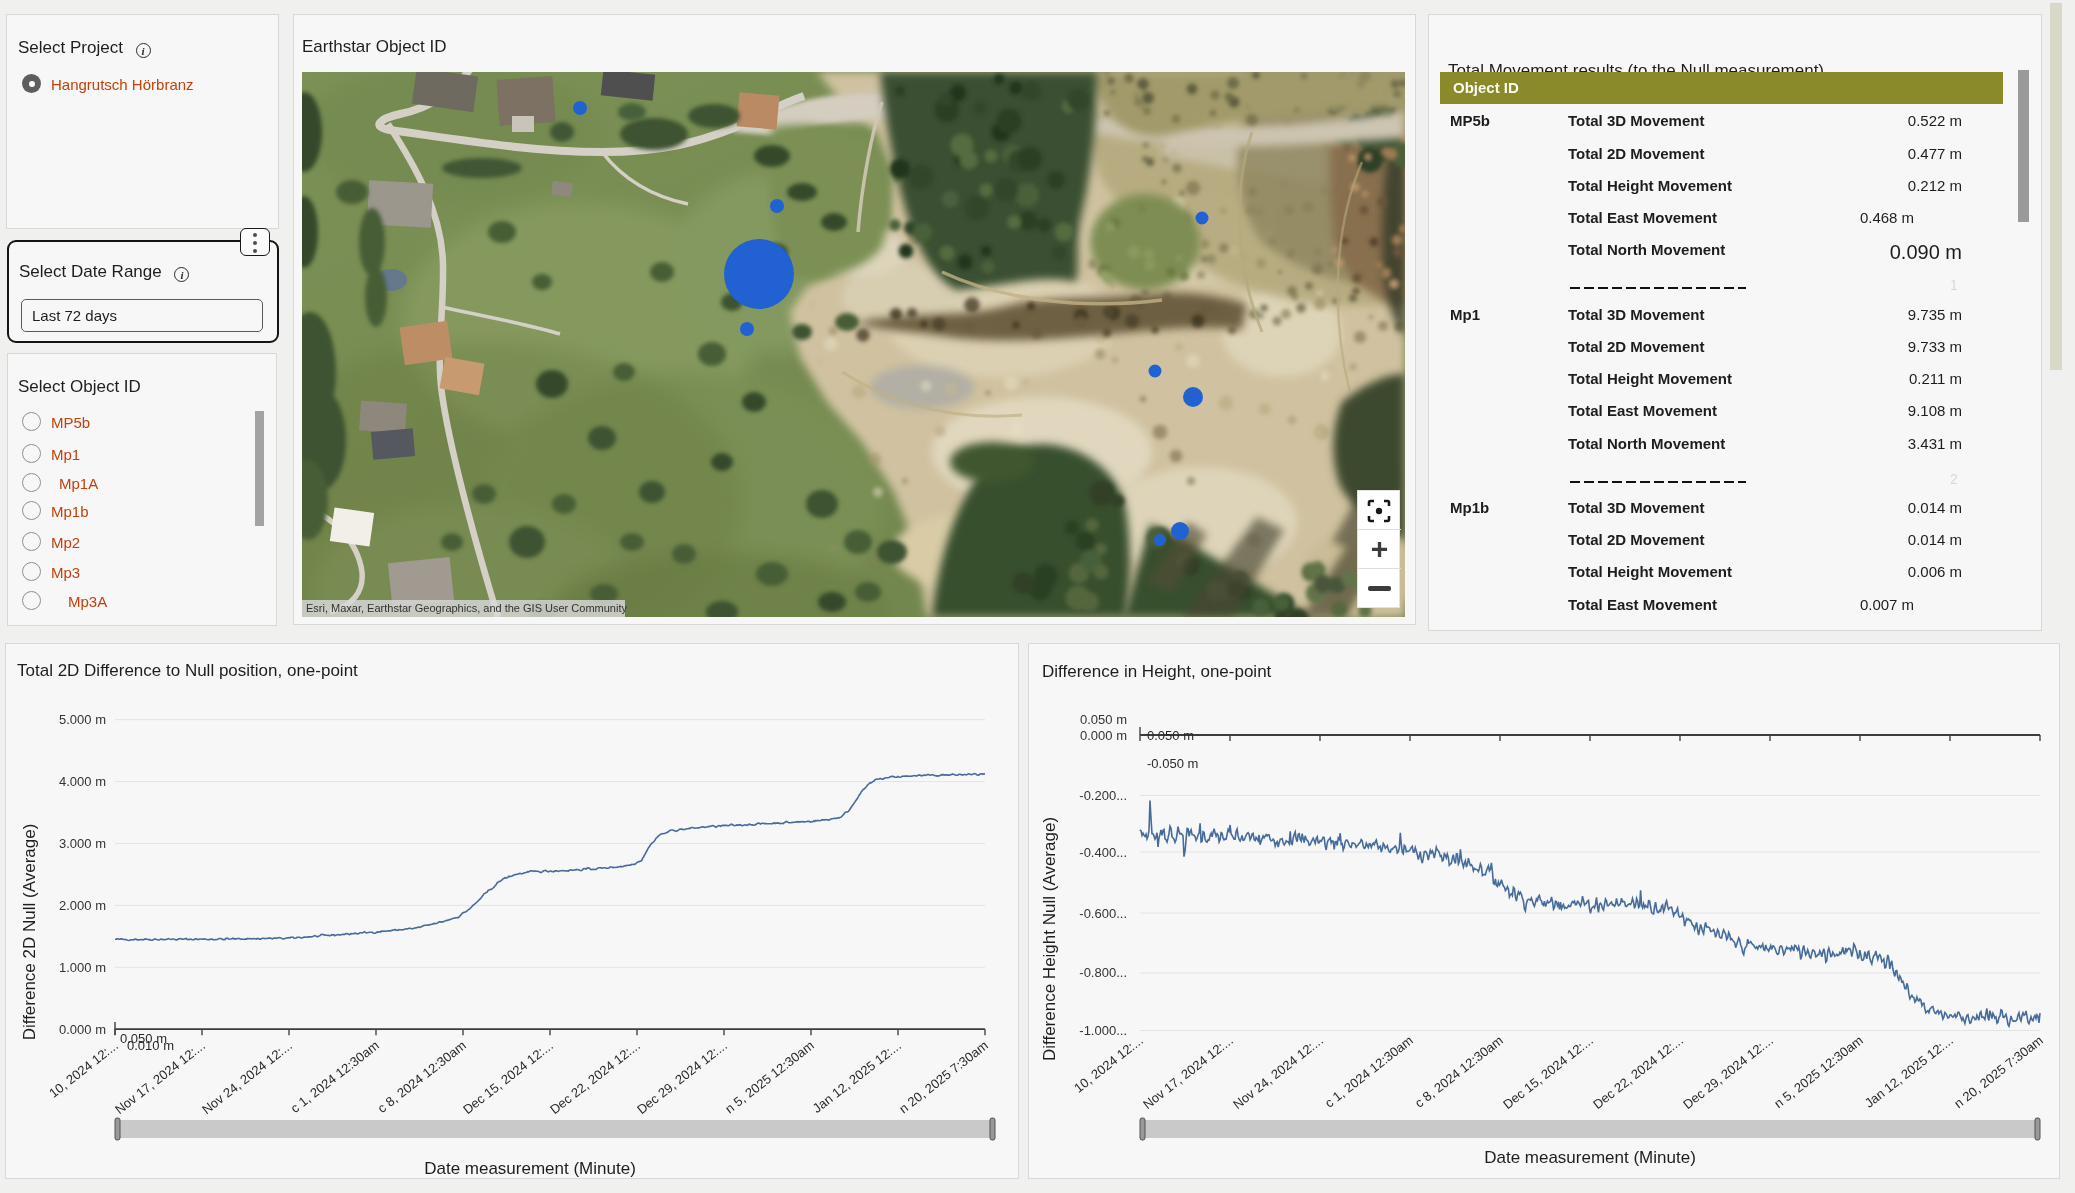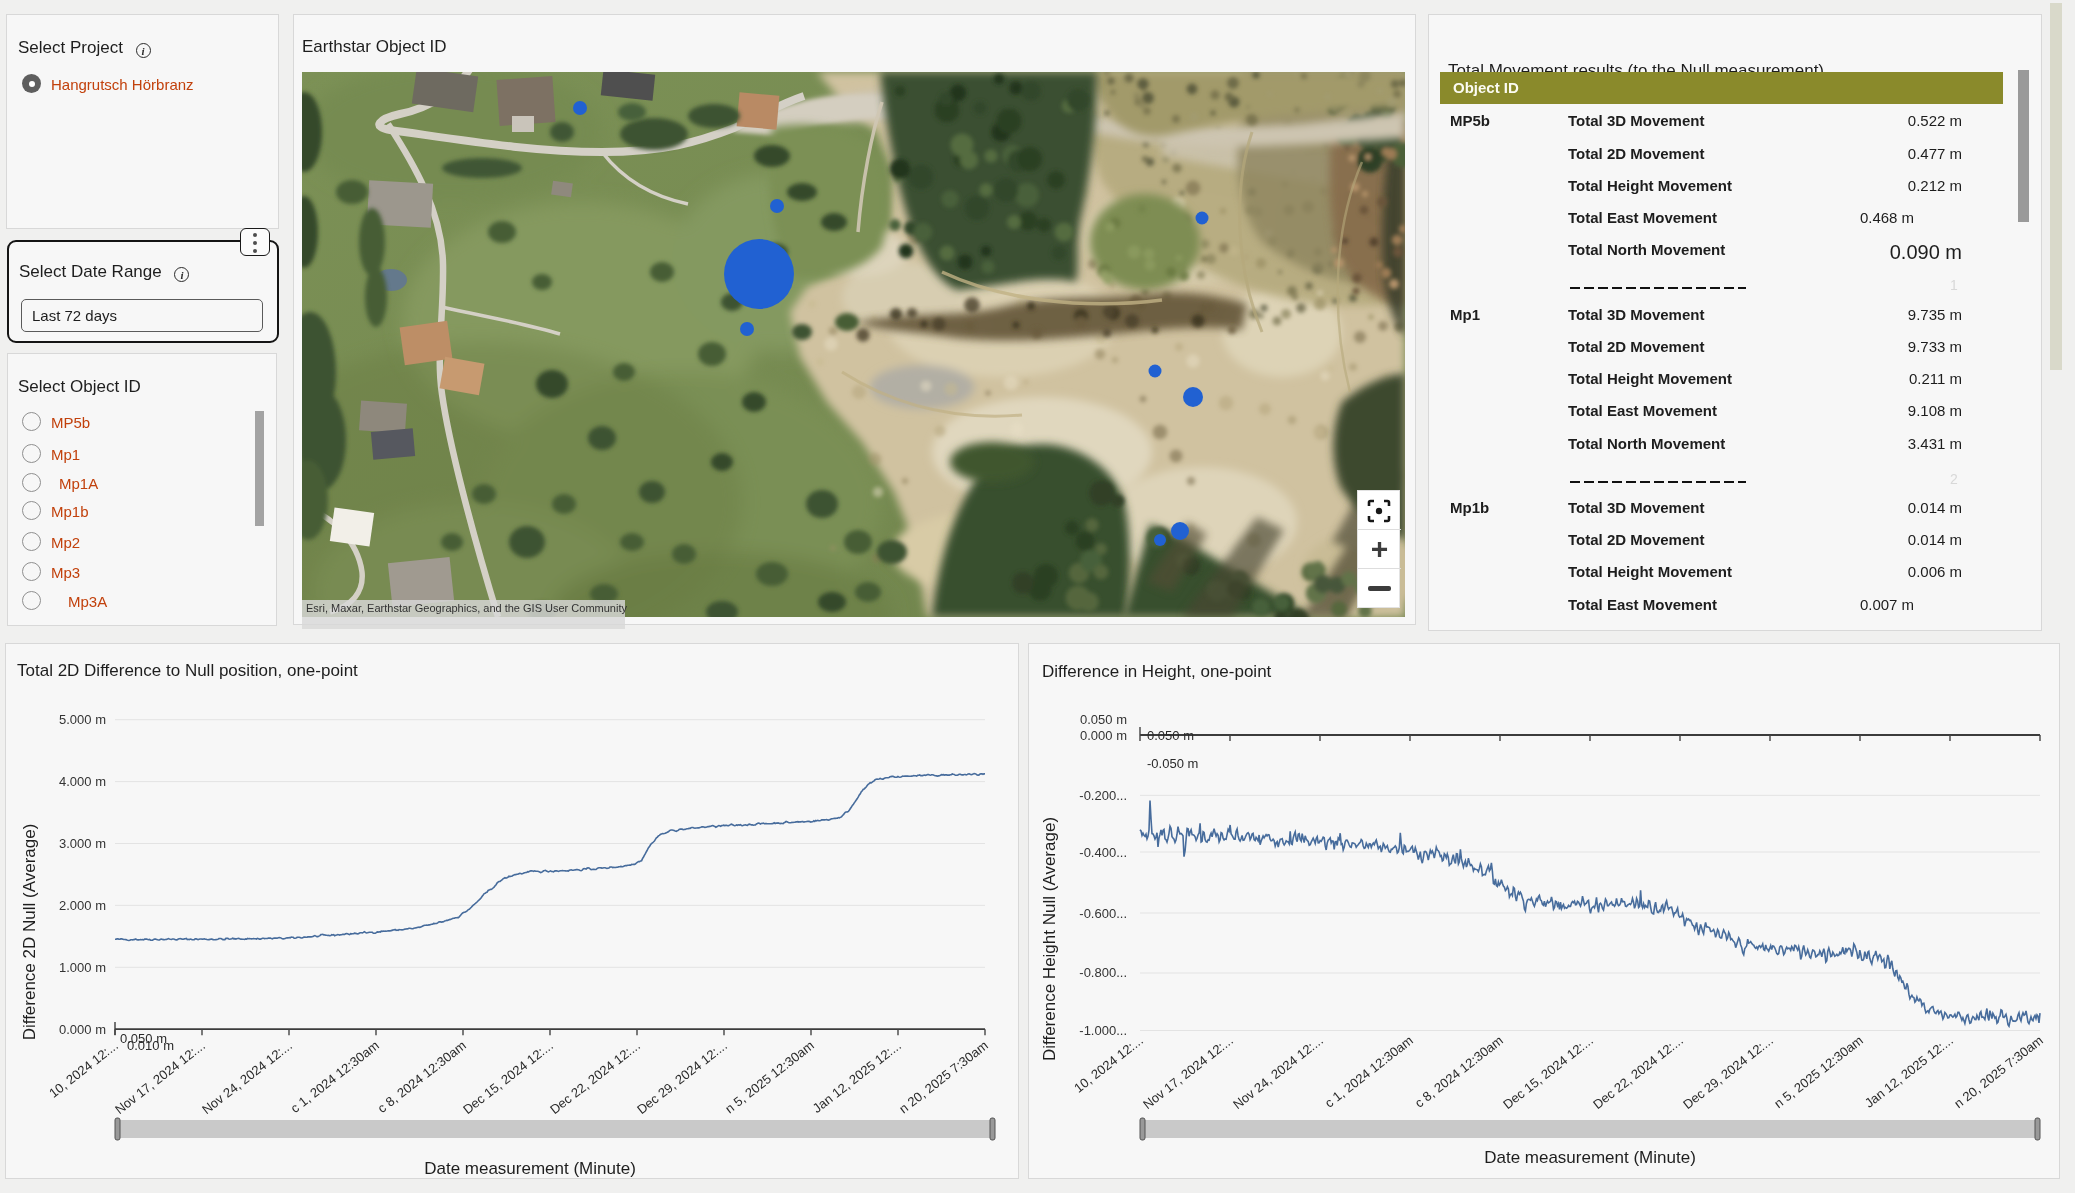--- a/index.html
+++ b/index.html
@@ -596,21 +596,21 @@
         <path d="M17 2 H20.5 Q22 2 22 3.5 V7"></path>
         <path d="M22 17 V20.5 Q22 22 20.5 22 H17"></path>
         <path d="M7 22 H3.5 Q2 22 2 20.5 V17"></path>
       </g>
       <circle cx="12" cy="12" r="3.2" fill="#181818"></circle>
     </svg>
 <div style="position:absolute;left:0px;top:44px;width:43px;height:30px;color:#3c3c3c;font-size:30px;font-weight:bold;text-align:center;line-height:28px;">+</div>
 <div style="position:absolute;left:10px;top:95px;width:23px;height:5px;background:#3c3c3c;border-radius:2px;"></div>
 </div>
 
-<div style="position:absolute;left:302px;top:600px;width:323px;height:29px;background:rgba(216,216,216,0.82);font-size:11px;color:#323232;line-height:17px;padding-left:4px;box-sizing:border-box;white-space:nowrap;">Esri, Maxar, Earthstar Geographics, and the GIS User Community</div>
+<div style="position:absolute;left:302px;top:600px;width:323px;height:17px;background:rgba(216,216,216,0.82);font-size:11px;color:#323232;line-height:17px;padding-left:4px;box-sizing:border-box;white-space:nowrap;">Esri, Maxar, Earthstar Geographics, and the GIS User Community</div>
 
 <div class="panel" style="left:1428px;top:14px;width:614px;height:617px;"></div>
 <div class="ptitle" style="left:1448px;top:37px;margin-top:24px;">Total Movement results (to the Null measurement)</div>
 <div style="position:absolute;left:1440px;top:72px;width:563px;height:32px;background:#8a8a2b;"></div>
 <div style="position:absolute;left:1453px;top:79px;font-size:15px;font-weight:bold;color:#fbfbf2;">Object ID</div>
 <div style="position:absolute;left:1450px;top:112px;font-size:15px;font-weight:bold;">MP5b</div>
 <div style="position:absolute;left:1568px;top:112px;font-size:15px;font-weight:bold;">Total 3D Movement</div>
 <div style="position:absolute;left:1812px;top:112px;width:150px;text-align:right;font-size:15px;">0.522 m</div>
 <div style="position:absolute;left:1568px;top:145px;font-size:15px;font-weight:bold;">Total 2D Movement</div>
 <div style="position:absolute;left:1812px;top:145px;width:150px;text-align:right;font-size:15px;">0.477 m</div>

